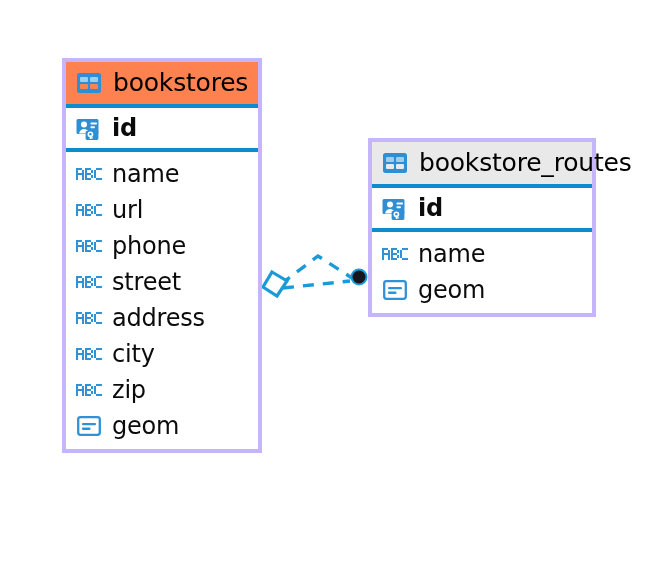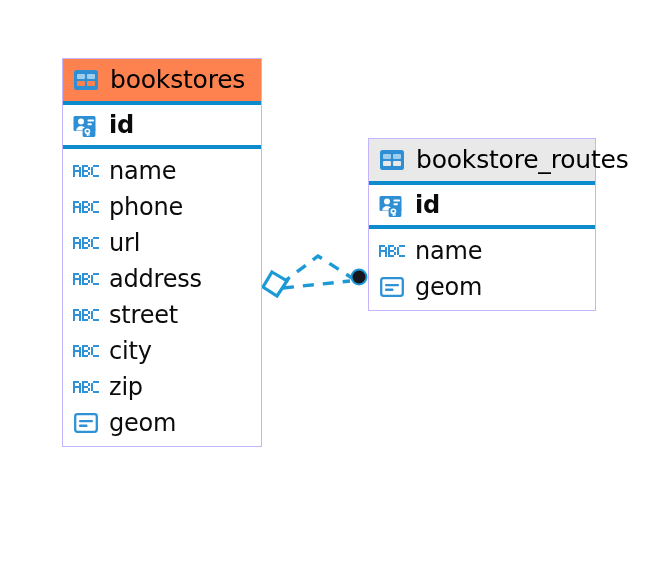--- a/index.html
+++ b/index.html
@@ -17,21 +17,21 @@
 
   #canvas {
     position: absolute;
     inset: 0;
   }
 
   
   .entity {
     position: absolute;
     box-sizing: border-box;
-    border: 1px solid #c4b5fd;
+    border: 4px solid #c4b5fd;
     background: #ffffff;
   }
 
   .entity-header {
     display: flex;
     align-items: center;
     gap: 10px;
     padding: 6px 10px 6px 9px;
     box-sizing: border-box;
   }
@@ -192,20 +192,42 @@
               <rect x="15" y="2" width="2" height="3"></rect>
                 <rect x="11" y="5" width="4" height="2"></rect>
               <rect x="15" y="7" width="2" height="3"></rect>
                 <rect x="11" y="10" width="4" height="2"></rect>
               <rect x="20" y="0" width="6" height="2"></rect>
                 <rect x="18" y="2" width="2" height="8"></rect>
               <rect x="20" y="10" width="6" height="2"></rect>
             </g>
           </svg>
         </span>
+        <span class="field-label">url</span>
+      </div>
+      <div class="field-row">
+        <span class="icon-abc">
+          <svg width="26" height="12" viewBox="0 0 26 12" xmlns="http://www.w3.org/2000/svg">
+            <g fill="#3092d6">
+              <rect x="0" y="0" width="2" height="12"></rect>
+                <rect x="2" y="0" width="4" height="2"></rect>
+              <rect x="6" y="2" width="2" height="10"></rect>
+                <rect x="2" y="5" width="4" height="2"></rect>
+              <rect x="9" y="0" width="2" height="12"></rect>
+                <rect x="11" y="0" width="4" height="2"></rect>
+              <rect x="15" y="2" width="2" height="3"></rect>
+                <rect x="11" y="5" width="4" height="2"></rect>
+              <rect x="15" y="7" width="2" height="3"></rect>
+                <rect x="11" y="10" width="4" height="2"></rect>
+              <rect x="20" y="0" width="6" height="2"></rect>
+                <rect x="18" y="2" width="2" height="8"></rect>
+              <rect x="20" y="10" width="6" height="2"></rect>
+            </g>
+          </svg>
+        </span>
         <span class="field-label">phone</span>
       </div>
       <div class="field-row">
         <span class="icon-abc">
           <svg width="26" height="12" viewBox="0 0 26 12" xmlns="http://www.w3.org/2000/svg">
             <g fill="#3092d6">
               <rect x="0" y="0" width="2" height="12"></rect>
                 <rect x="2" y="0" width="4" height="2"></rect>
               <rect x="6" y="2" width="2" height="10"></rect>
                 <rect x="2" y="5" width="4" height="2"></rect>
@@ -214,21 +236,21 @@
               <rect x="15" y="2" width="2" height="3"></rect>
                 <rect x="11" y="5" width="4" height="2"></rect>
               <rect x="15" y="7" width="2" height="3"></rect>
                 <rect x="11" y="10" width="4" height="2"></rect>
               <rect x="20" y="0" width="6" height="2"></rect>
                 <rect x="18" y="2" width="2" height="8"></rect>
               <rect x="20" y="10" width="6" height="2"></rect>
             </g>
           </svg>
         </span>
-        <span class="field-label">url</span>
+        <span class="field-label">street</span>
       </div>
       <div class="field-row">
         <span class="icon-abc">
           <svg width="26" height="12" viewBox="0 0 26 12" xmlns="http://www.w3.org/2000/svg">
             <g fill="#3092d6">
               <rect x="0" y="0" width="2" height="12"></rect>
                 <rect x="2" y="0" width="4" height="2"></rect>
               <rect x="6" y="2" width="2" height="10"></rect>
                 <rect x="2" y="5" width="4" height="2"></rect>
               <rect x="9" y="0" width="2" height="12"></rect>
@@ -237,42 +259,20 @@
                 <rect x="11" y="5" width="4" height="2"></rect>
               <rect x="15" y="7" width="2" height="3"></rect>
                 <rect x="11" y="10" width="4" height="2"></rect>
               <rect x="20" y="0" width="6" height="2"></rect>
                 <rect x="18" y="2" width="2" height="8"></rect>
               <rect x="20" y="10" width="6" height="2"></rect>
             </g>
           </svg>
         </span>
         <span class="field-label">address</span>
-      </div>
-      <div class="field-row">
-        <span class="icon-abc">
-          <svg width="26" height="12" viewBox="0 0 26 12" xmlns="http://www.w3.org/2000/svg">
-            <g fill="#3092d6">
-              <rect x="0" y="0" width="2" height="12"></rect>
-                <rect x="2" y="0" width="4" height="2"></rect>
-              <rect x="6" y="2" width="2" height="10"></rect>
-                <rect x="2" y="5" width="4" height="2"></rect>
-              <rect x="9" y="0" width="2" height="12"></rect>
-                <rect x="11" y="0" width="4" height="2"></rect>
-              <rect x="15" y="2" width="2" height="3"></rect>
-                <rect x="11" y="5" width="4" height="2"></rect>
-              <rect x="15" y="7" width="2" height="3"></rect>
-                <rect x="11" y="10" width="4" height="2"></rect>
-              <rect x="20" y="0" width="6" height="2"></rect>
-                <rect x="18" y="2" width="2" height="8"></rect>
-              <rect x="20" y="10" width="6" height="2"></rect>
-            </g>
-          </svg>
-        </span>
-        <span class="field-label">street</span>
       </div>
       <div class="field-row">
         <span class="icon-abc">
           <svg width="26" height="12" viewBox="0 0 26 12" xmlns="http://www.w3.org/2000/svg">
             <g fill="#3092d6">
               <rect x="0" y="0" width="2" height="12"></rect>
                 <rect x="2" y="0" width="4" height="2"></rect>
               <rect x="6" y="2" width="2" height="10"></rect>
                 <rect x="2" y="5" width="4" height="2"></rect>
               <rect x="9" y="0" width="2" height="12"></rect>

